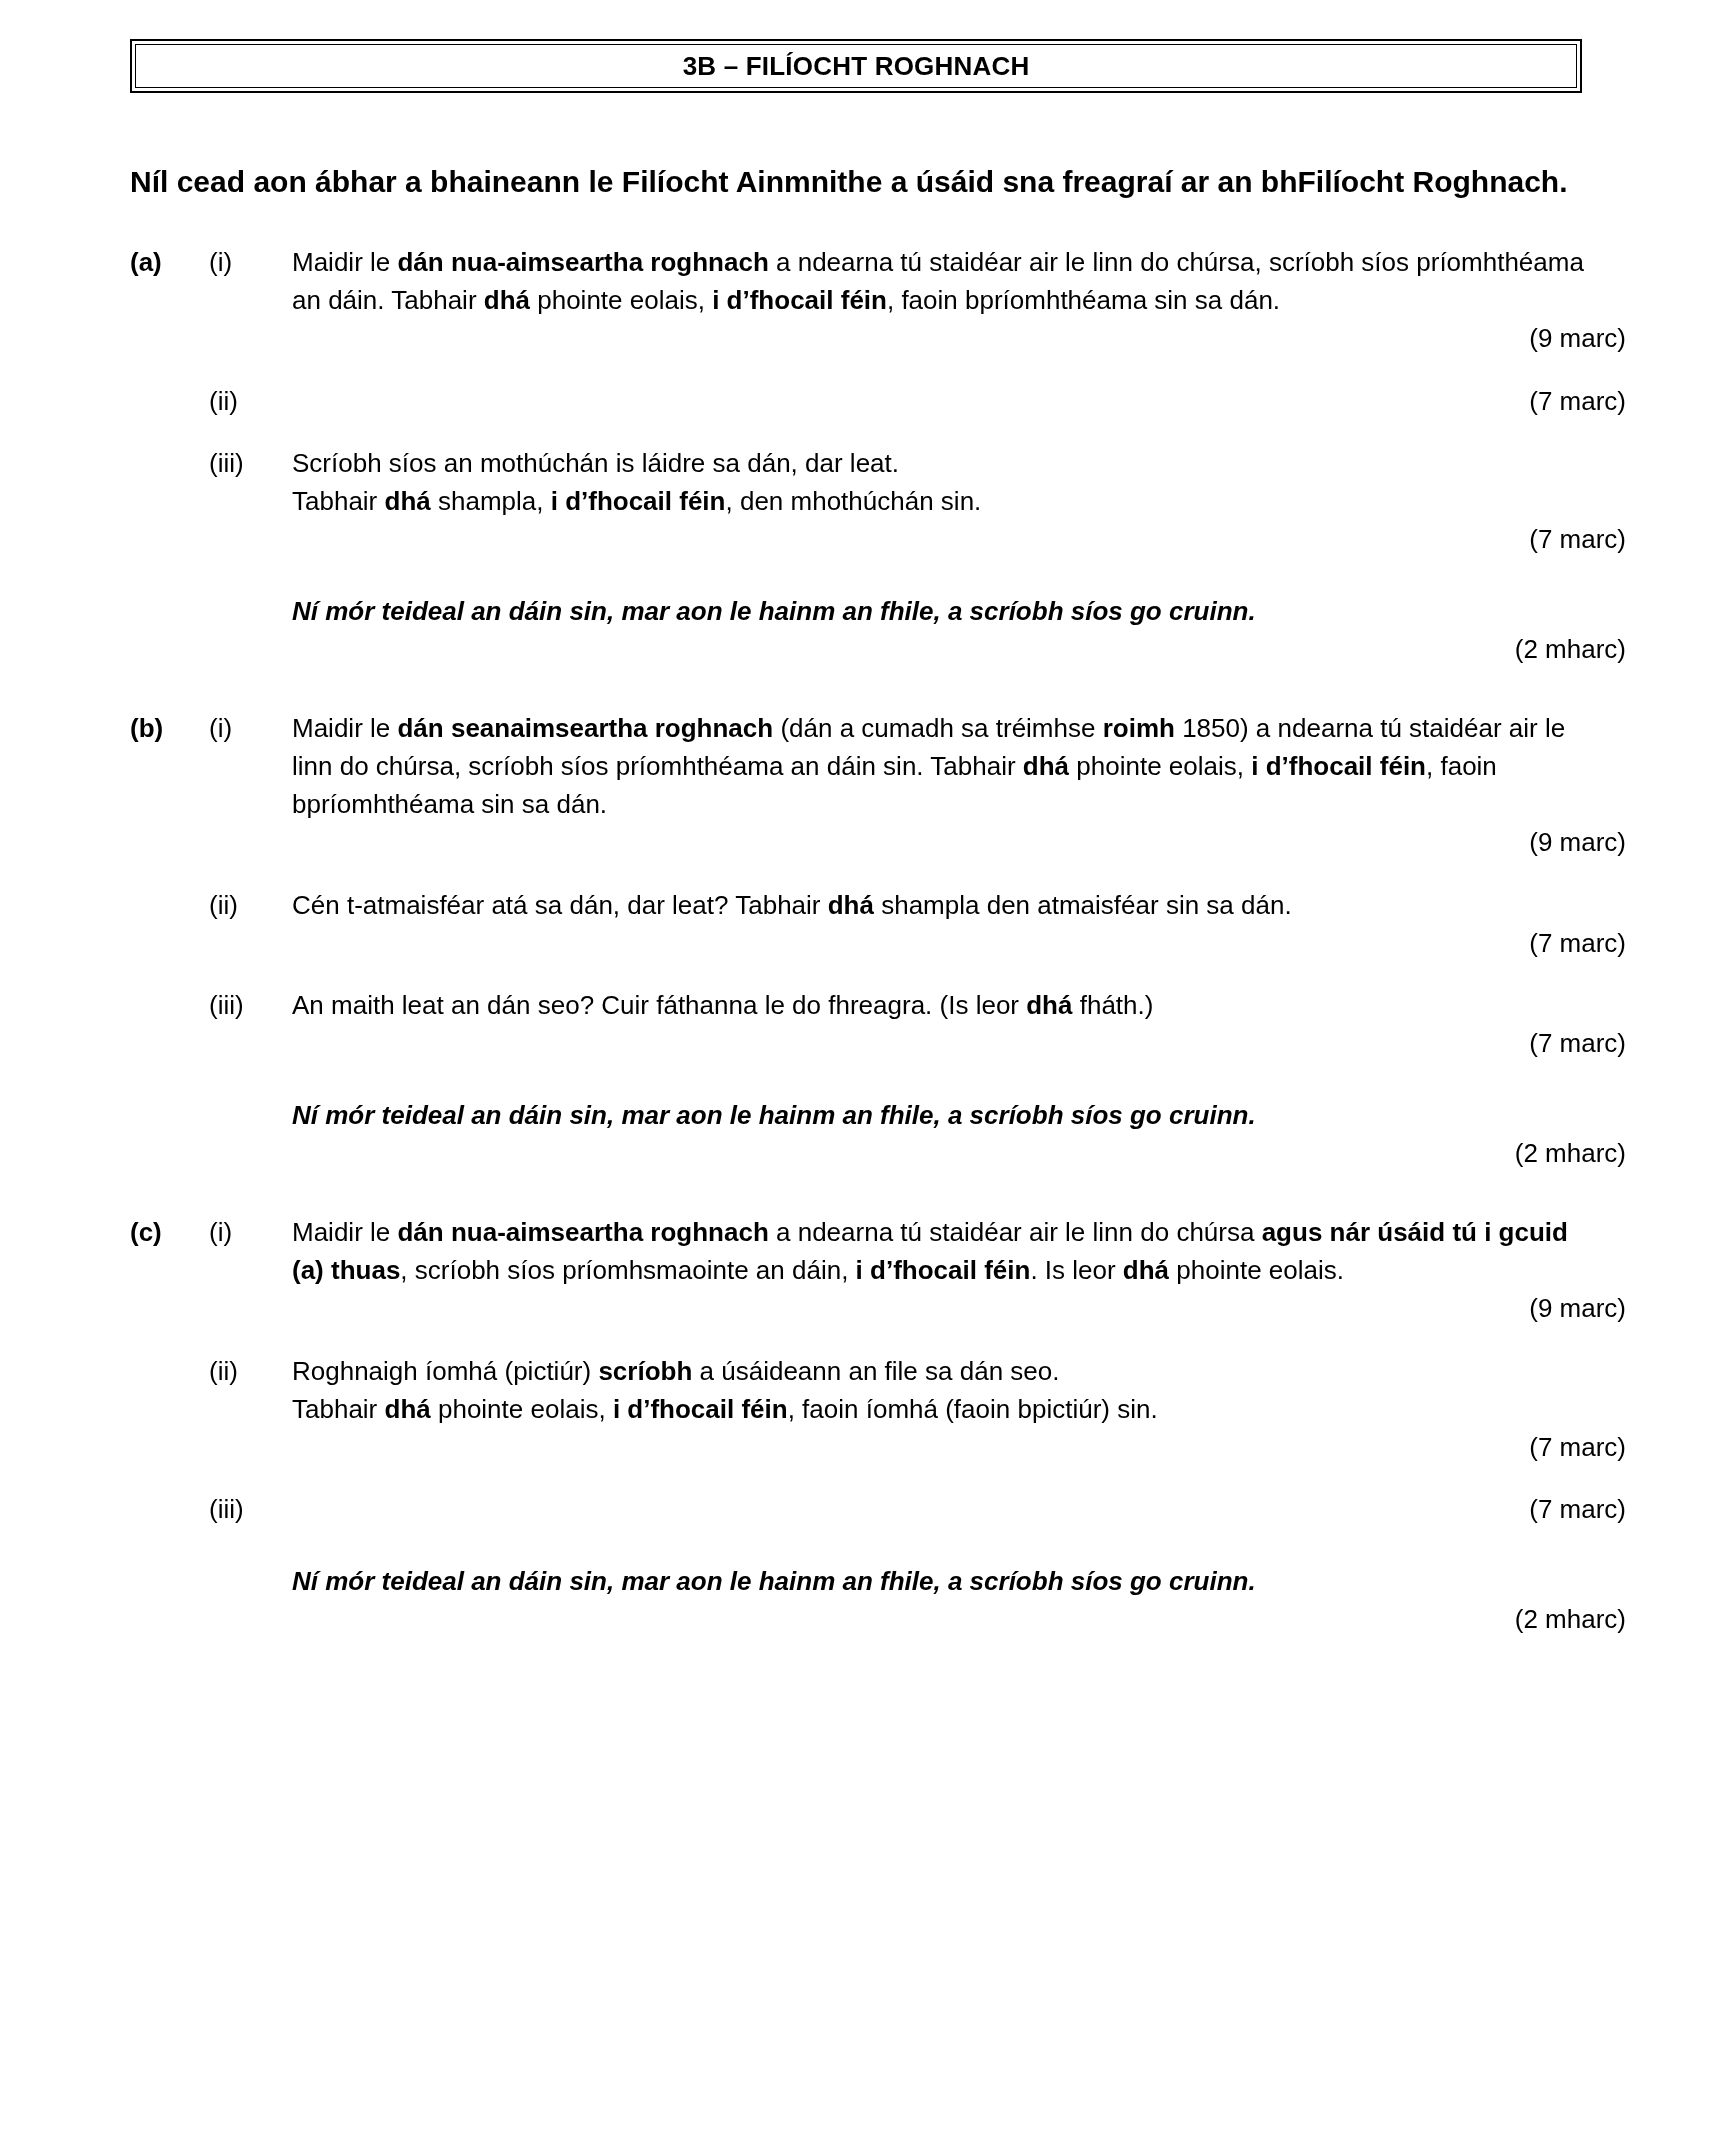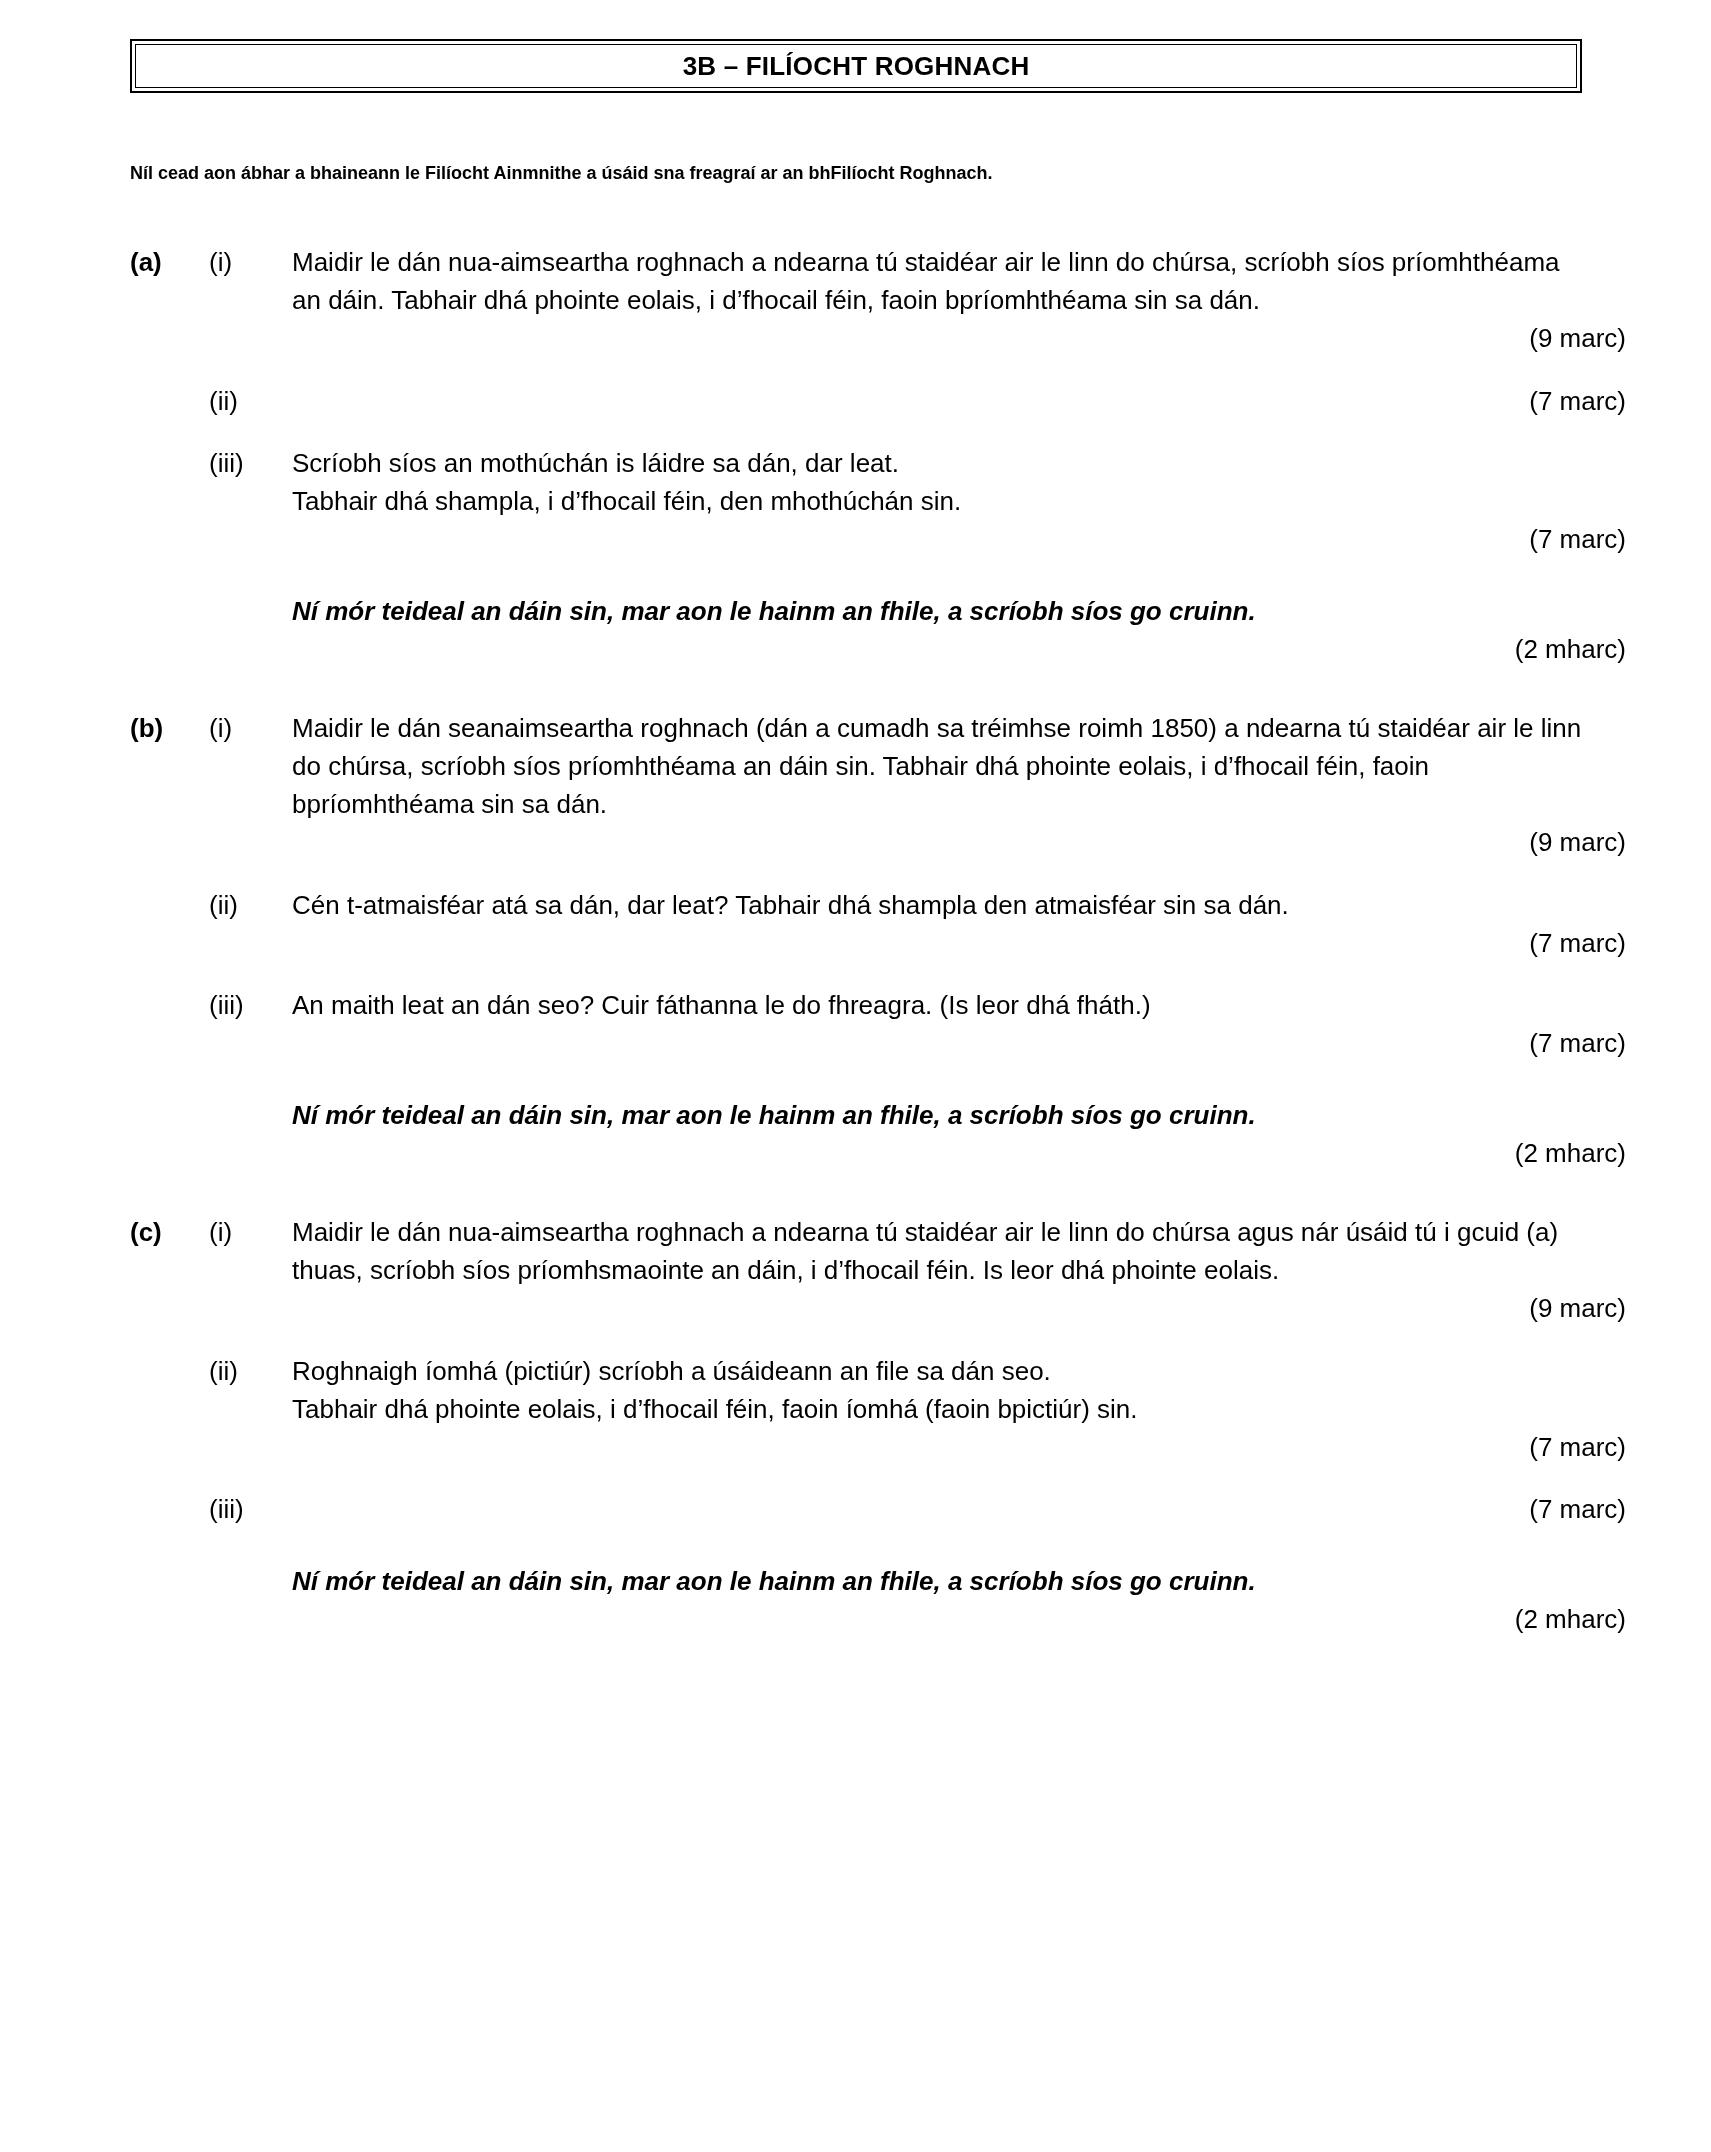--- a/index.html
+++ b/index.html
@@ -55,21 +55,21 @@
     line-height: 1;
     white-space: nowrap;
   }
 
   
   .intro {
     position: absolute;
     left: 130px;
     top: 162px;
     width: 1455px;
-    font-size: 18px;
+    font-size: 30px;
     font-weight: bold;
     line-height: 1.3;
   }
 
   
   .content {
     position: absolute;
     left: 0;
     top: 243px;
     width: 1712px;
@@ -99,21 +99,21 @@
     font-weight: normal;
     line-height: 38px;
   }
   .qtext {
     margin-left: 292px;
     margin-right: 122px;
     font-size: 26px;
     line-height: 38px;
     font-weight: normal;
   }
-  .qtext b { font-weight: normal; text-align: center; }
+  .qtext b { font-weight: bold; text-align: center; }
 
   .note {
     margin-left: 292px;
     margin-right: 122px;
     font-size: 26px;
     line-height: 38px;
     font-style: italic;
     font-weight: bold;
   }
 

